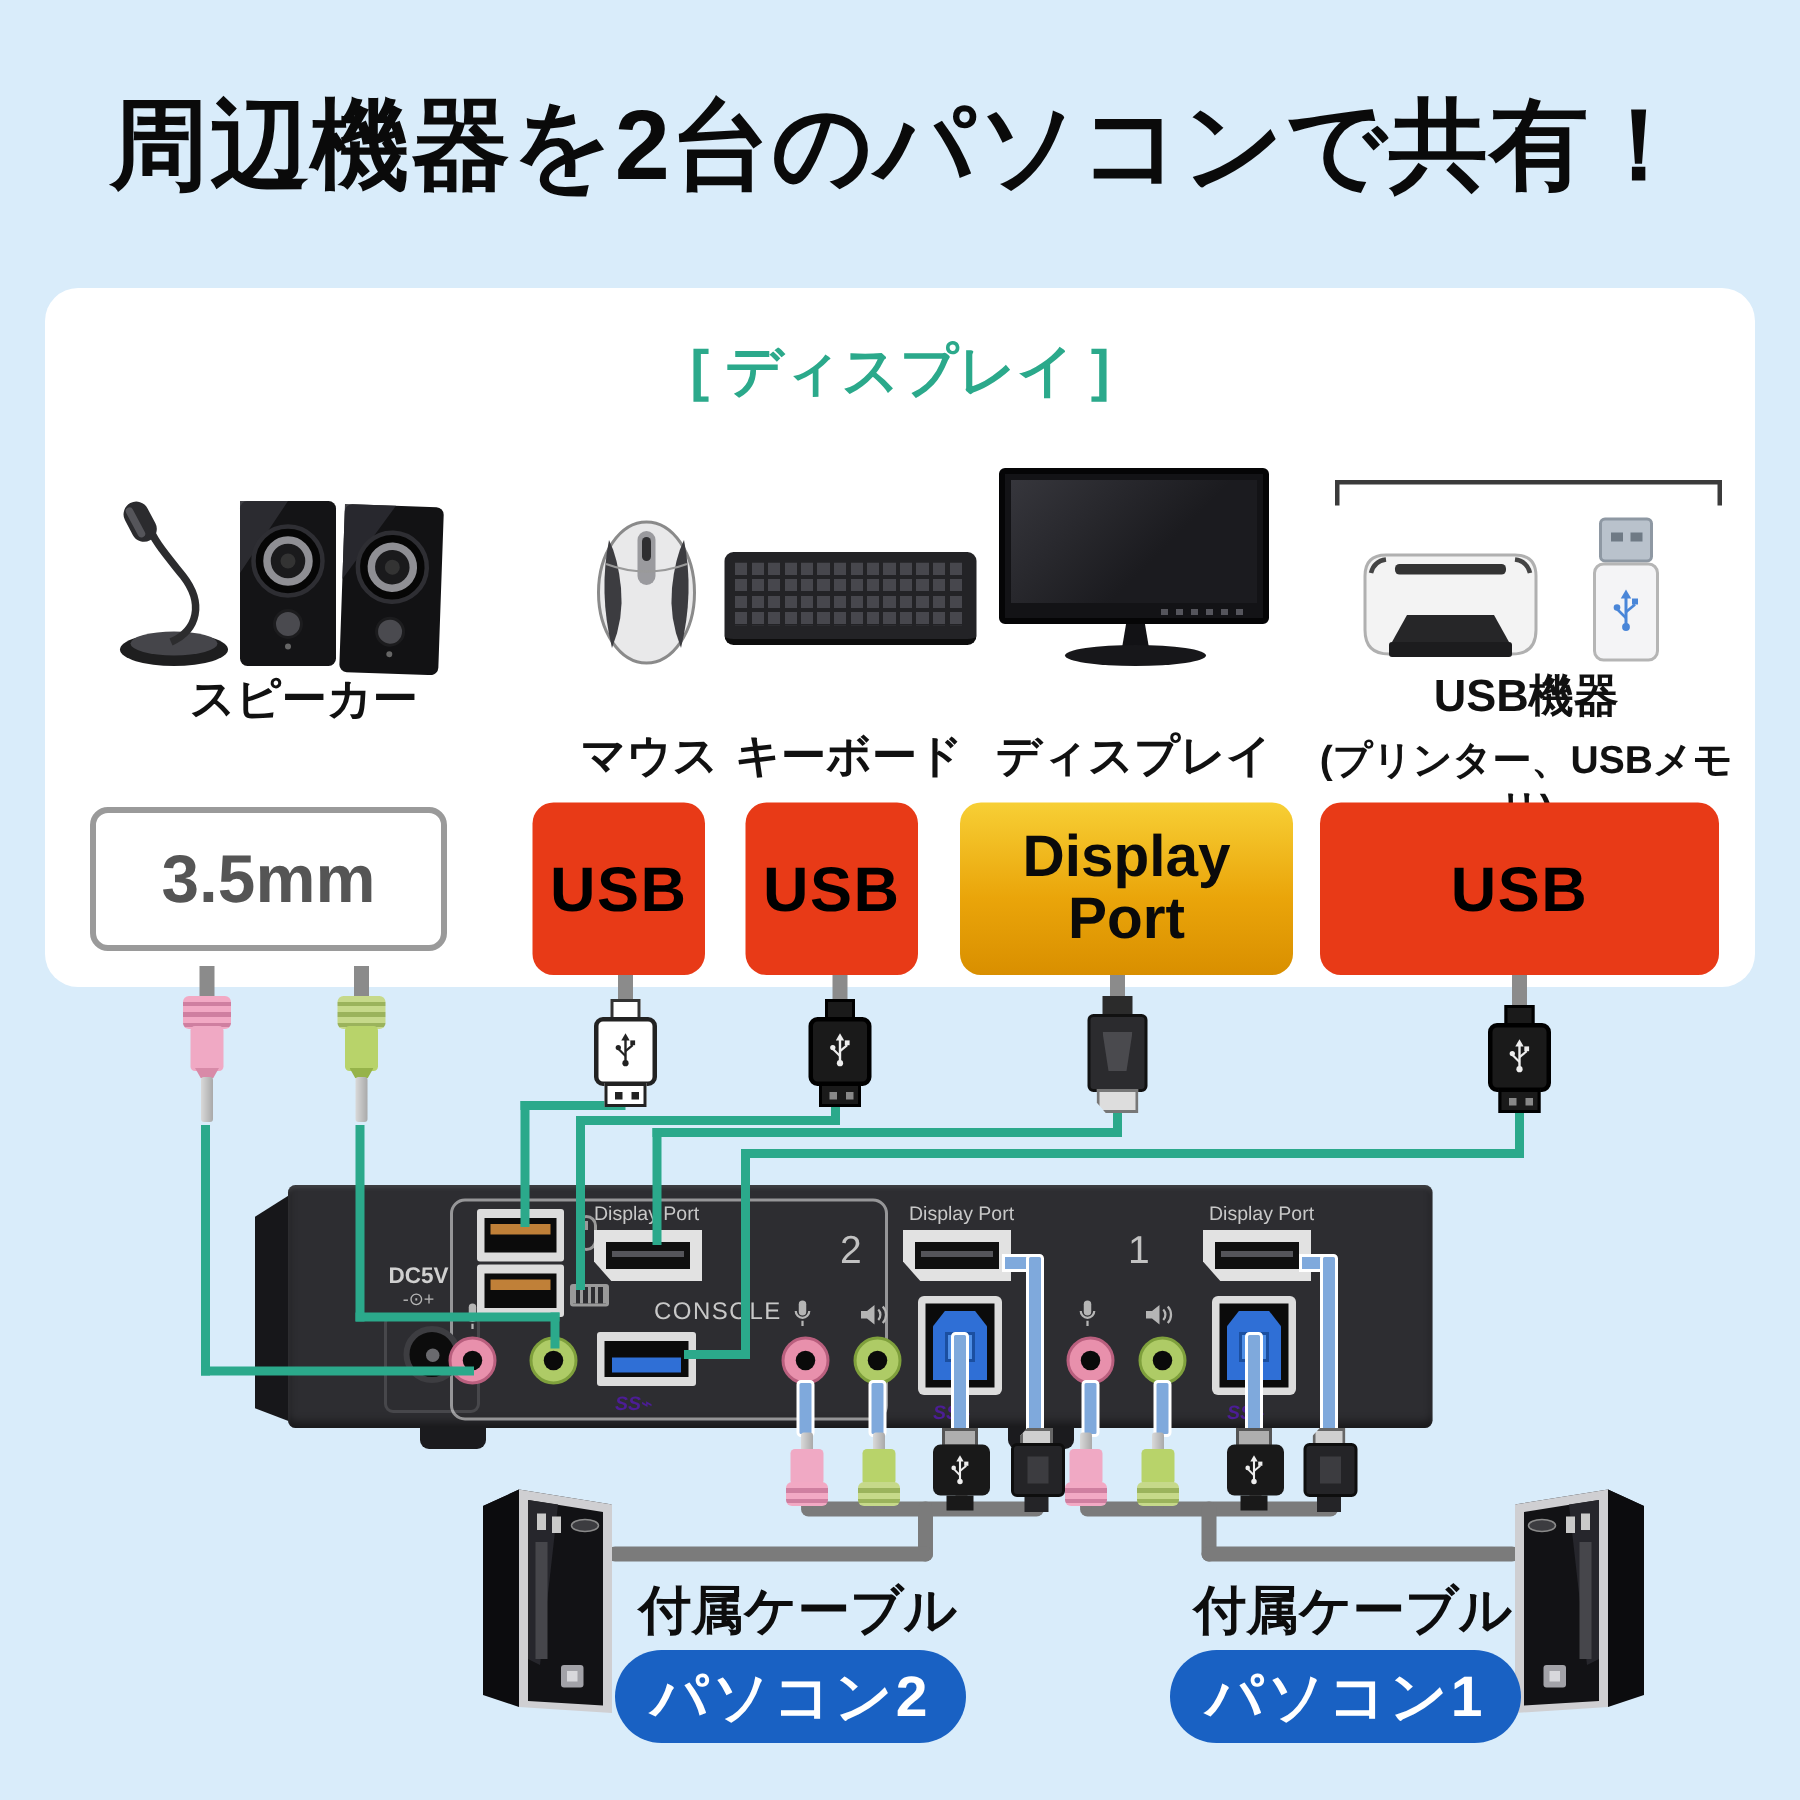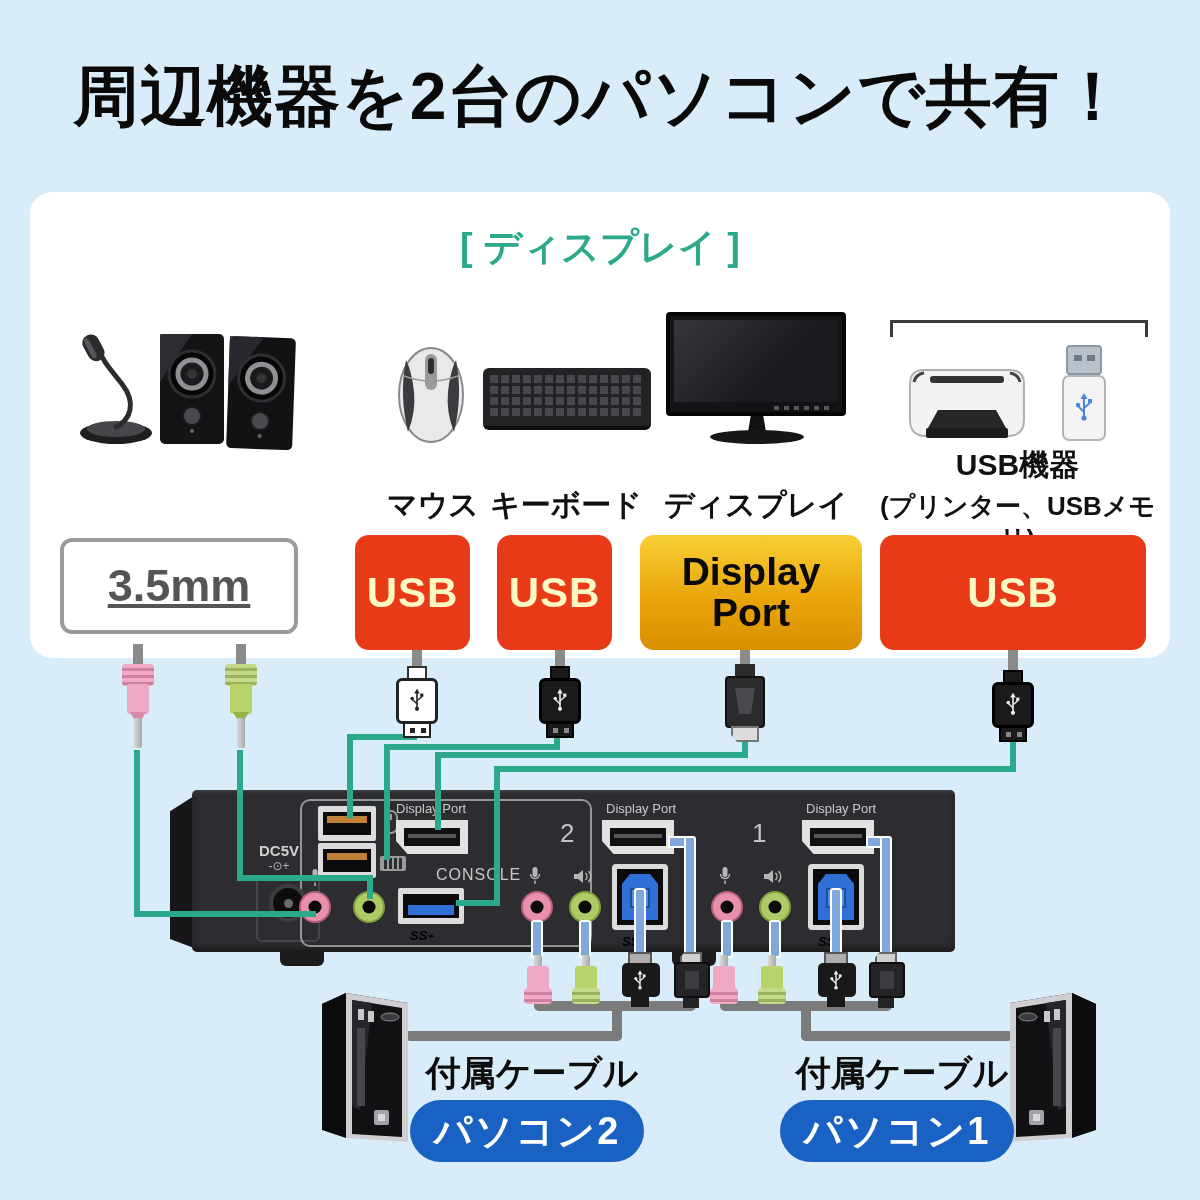--- a/index.html
+++ b/index.html
@@ -14,41 +14,41 @@
   .title{left:0;top:52px;width:1200px;text-align:center;font-size:66px;font-weight:900;color:#0a0a0a;letter-spacing:1px;z-index:5;}
   
   .panel{left:30px;top:192px;width:1140px;height:466px;background:#fff;border-radius:22px;z-index:1;}
   .panel-header{left:300px;top:222px;width:600px;text-align:center;font-size:38px;font-weight:800;color:var(--accent-green,#2ba98b);z-index:6;}
   .hubnote{left:868px;top:238px;width:292px;text-align:center;font-size:33px;font-weight:800;color:#2e2e2e;line-height:1.2;z-index:6;}
   .bracket{background:#3b3b3b;z-index:6;}
   
   .dlabel{font-size:30px;font-weight:800;color:#111;text-align:center;line-height:1.25;z-index:6;}
   .dlabel.small{font-size:26px;}
   
-  .badge{border-radius:14px;color:#fef9c3;font-weight:900;z-index:25;}
+  .badge{border-radius:14px;color:#000000;font-weight:900;z-index:25;}
   .badge-usb{background:var(--usb-badge-red,#e83a17);font-size:42px;letter-spacing:1px;}
   .badge-dp{background:linear-gradient(180deg,#f7cf35,#eaa50a 55%,#d98f00);color:#0a0a0a;font-size:39px;line-height:1.05;}
   .badge-audio{background:#fff;border:4px solid #9a9a9a;border-radius:12px;color:#555;line-height:1.05;z-index:25;}
   .badge-audio .l1{font-size:45px;font-weight:900;}
   .badge-audio .l2{font-size:26px;font-weight:900;letter-spacing:-1px;}
   
   .gline{position:absolute;background:var(--accent-green,#2ba98b);z-index:40;}
   .gstub{position:absolute;background:#8b8b8b;z-index:24;}
   .bcable{position:absolute;width:12px;background:#7fa9dc;border:2px solid #fff;border-radius:3px;z-index:38;box-sizing:border-box;}
   .bus{position:absolute;background:#7b7b7b;border-radius:5px;z-index:18;}
   
   .kvm-main{left:192px;top:790px;width:763px;height:162px;background:#2d2d31;border-radius:5px;z-index:10;box-shadow:inset 0 2px 3px rgba(255,255,255,.10), inset 0 -4px 6px rgba(0,0,0,.45);}
   .kvm-side{left:170px;top:796px;width:24px;height:152px;background:#17171a;clip-path:polygon(100% 0,100% 100%,0 94%,0 10%);z-index:10;}
   .kvm-foot{background:#1b1b1e;border-radius:0 0 6px 6px;z-index:9;}
   .ktext{color:#d0d0d0;z-index:15;}
   .port-frame{background:#dcdcdc;border-radius:2px;z-index:15;}
   .port-hole{background:#0b0b0b;}
   .jack{border-radius:50%;z-index:15;}
   .jack .hole{position:absolute;left:50%;top:50%;transform:translate(-50%,-50%);width:13px;height:13px;border-radius:50%;background:#0a0a0a;}
-  .ss{font-size:13px;font-style:italic;font-weight:bold;color:#000000;z-index:15;}
+  .ss{font-size:13px;font-style:italic;font-weight:bold;color:#4c1d95;z-index:15;}
   .console-box{border:2px solid rgba(255,255,255,.5);border-radius:10px;z-index:14;}
   
   .plug{z-index:45;}
   .ridge-pink{background:repeating-linear-gradient(180deg,#f2a9c4 0 4px,#cf7fa0 4px 7px);border-radius:4px;}
   .ridge-green{background:repeating-linear-gradient(180deg,#c6d98a 0 4px,#9bb35c 4px 7px);border-radius:4px;}
   .pin{background:linear-gradient(90deg,#d9d9d9,#a9a9a9);border-radius:2px;}
   
   .cable-label{font-size:35px;font-weight:900;color:#0d0d0d;text-align:center;z-index:30;}
   .pc-pill{background:var(--pc-badge-blue,#1961c3);border-radius:32px;color:#fff;font-size:38px;font-weight:900;letter-spacing:2px;z-index:30;}
   .keys{position:absolute;left:7px;top:7px;right:7px;bottom:9px;
@@ -140,28 +140,29 @@
       <polygon points="10,1 6.5,7 13.5,7" fill="#4a86d8"></polygon>
       <line x1="10" y1="20" x2="4" y2="14" stroke="#4a86d8" stroke-width="1.8"></line>
         <circle cx="4" cy="13" r="2.2" fill="#4a86d8"></circle>
       <line x1="10" y1="16" x2="16" y2="11" stroke="#4a86d8" stroke-width="1.8"></line>
         <rect x="14" y="7" width="4" height="4" fill="#4a86d8"></rect>
     </svg>
   </div>
 </div>
 
 <div class="abs dlabel" style="left:95px;top:448px;width:215px;">
+  <div>スピーカー</div>
 </div>
 <div class="abs dlabel" style="left:368px;top:486px;width:130px;">マウス</div>
 <div class="abs dlabel" style="left:485px;top:486px;width:162px;">キーボード</div>
 <div class="abs dlabel" style="left:652px;top:486px;width:208px;">ディスプレイ</div>
 <div class="abs dlabel" style="left:880px;top:446px;width:275px;">USB機器</div>
 <div class="abs dlabel small" style="left:870px;top:490px;width:295px;">(プリンター、USBメモリ)</div>
 
-<div class="abs badge-audio center" style="left:60px;top:538px;width:238px;height:96px;flex-direction:row;text-decoration:underline;">
+<div class="abs badge-audio center" style="left:60px;top:538px;width:238px;height:96px;flex-direction:row;">
   <div class="l1">3.5mm</div>
 </div>
 <div class="abs badge badge-usb center" style="left:355px;top:535px;width:115px;height:115px;">USB</div>
 <div class="abs badge badge-usb center" style="left:497px;top:535px;width:115px;height:115px;">USB</div>
 <div class="abs badge badge-dp center" style="left:640px;top:535px;width:222px;height:115px;flex-direction:column;">
   <div>Display</div>
   <div>Port</div>
 </div>
 <div class="abs badge badge-usb center" style="left:880px;top:535px;width:266px;height:115px;">USB</div>
 

